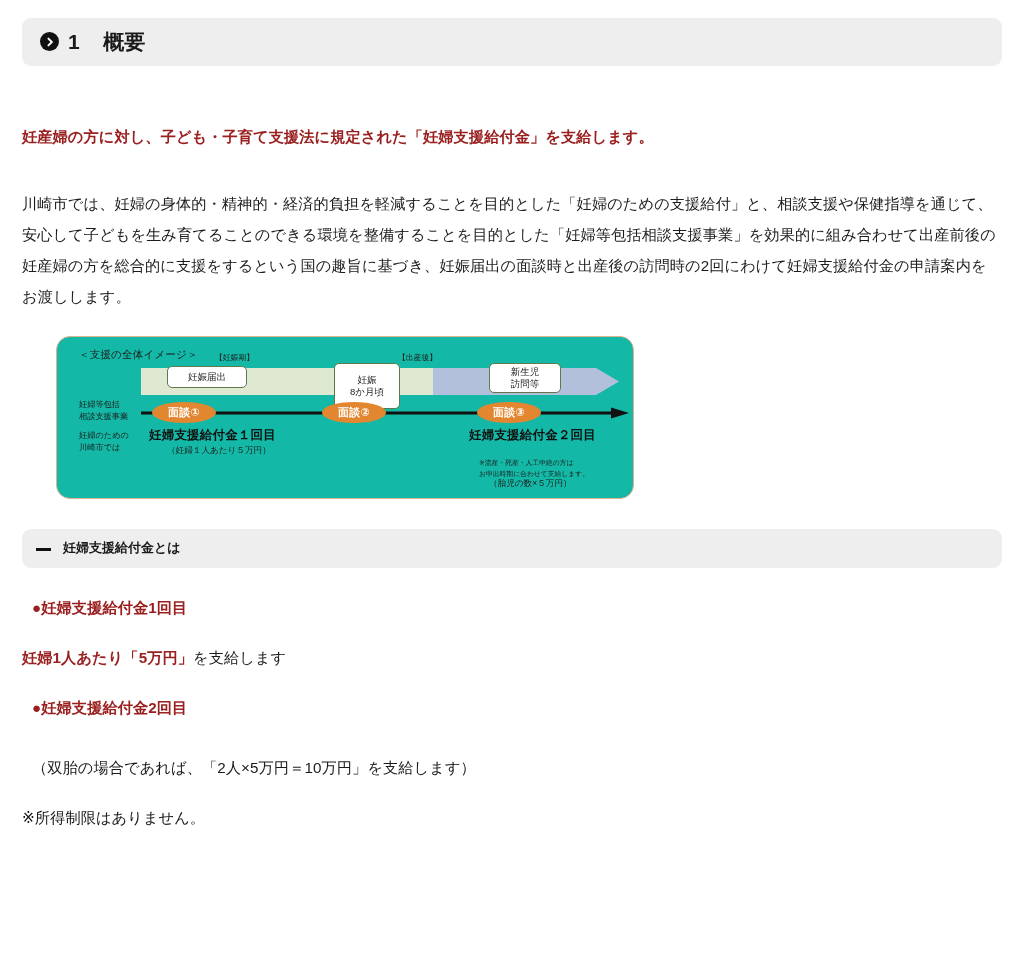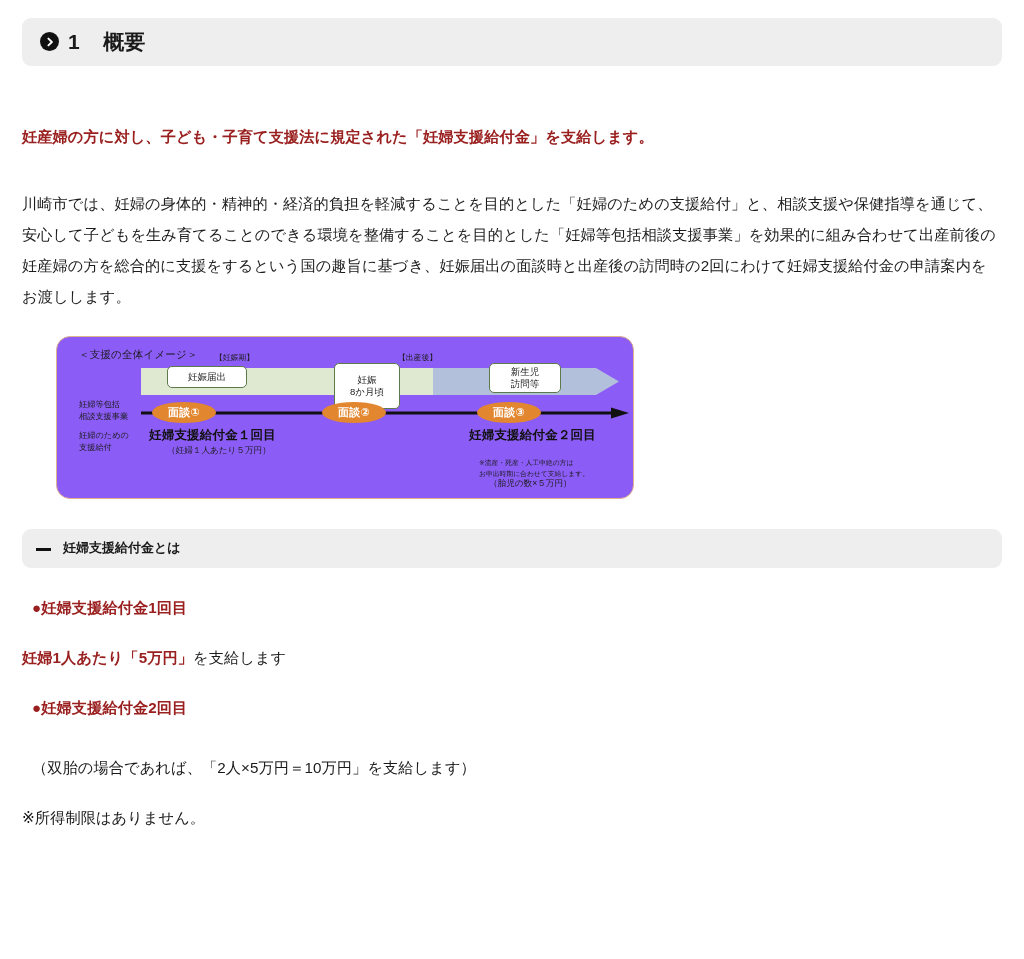--- a/index.html
+++ b/index.html
@@ -111,21 +111,21 @@
   .sp-18 { height: 18px; }
   .sp-10 { height: 10px; }
 
   
   .diagram-wrap {
     margin: 24px 0 0 34px;
     width: 578px;
     height: 163px;
     border: 1.4px solid #e0b28e;
     border-radius: 14px;
-    background: #8b5cf6;
+    background: #14b8a6;
     position: relative;
     box-sizing: border-box;
     overflow: hidden;
   }
   .dg-title {
     position: absolute;
     left: 22px; top: 11px;
     font-size: 10.5px;
     color: #1c1c1c;
     letter-spacing: 0.2px;
@@ -274,21 +274,21 @@
       <span>新生児</span>
       <span>訪問等</span>
     </div>
 
     <div class="lane-label l1">
       <div>妊婦等包括</div>
       <div>相談支援事業</div>
     </div>
     <div class="lane-label l2">
       <div>妊婦のための</div>
-      <div>支援給付</div>
+      <div>川崎市では</div>
     </div>
 
     <div class="axis">
       <svg width="488" height="12" viewBox="0 0 488 12" aria-hidden="true">
         <line x1="0" y1="6" x2="472" y2="6" stroke="#111111" stroke-width="3.2"></line>
         <polygon points="470,0.5 488,6 470,11.5" fill="#111111"></polygon>
       </svg>
     </div>
 
     <div class="ellipse e1">

